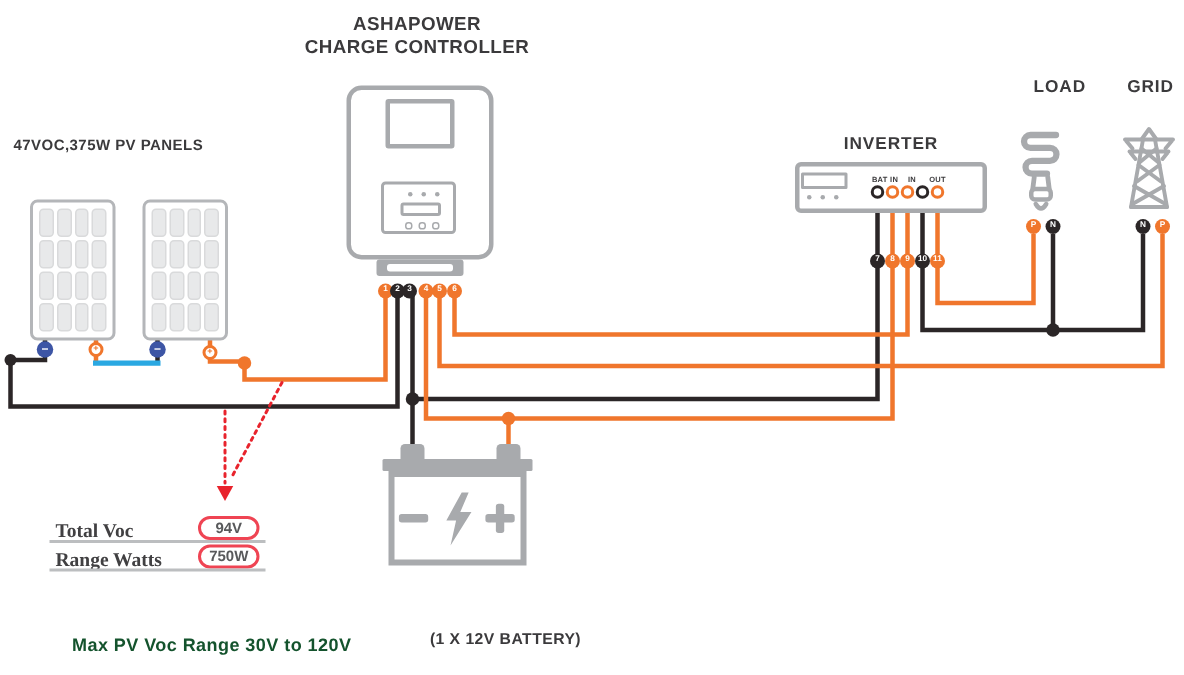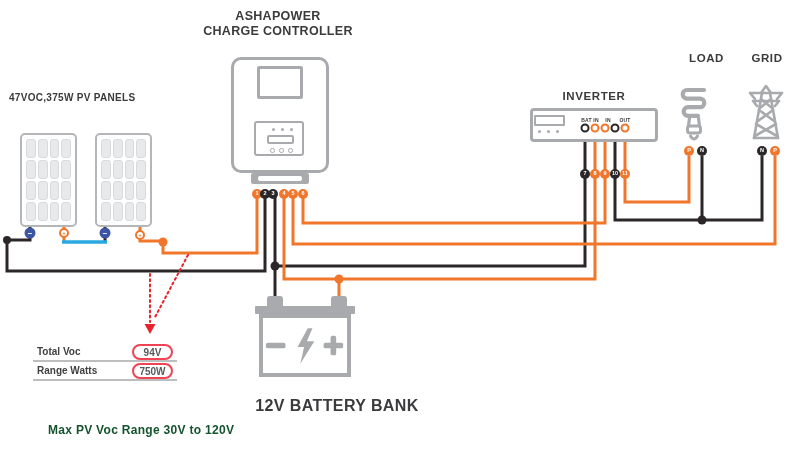--- a/index.html
+++ b/index.html
@@ -54,21 +54,21 @@
   .inv-dot { position:absolute; width:3px; height:3px; border-radius:50%; background:#a8aaad; top:130px; }
   .inv-term-label { position:absolute; top:117px; font-size:5px; font-weight:bold; color:#3b3a3c; text-align:center; letter-spacing:.2px; }
 
   
   .battery-topbar { position:absolute; left:255px; top:306px; width:100px; height:8px; background:#a8aaad; border-radius:1px; }
   .battery-post { position:absolute; top:296px; width:16px; height:11px; background:#a8aaad; border-radius:3px 3px 0 0; }
   .battery-body { position:absolute; left:259px; top:314px; width:92px; height:63px; border:4px solid #a8aaad;
                   background:#fff; display:flex; align-items:center; justify-content:center; }
 
   
-  .spec-label { position:absolute; font-size:10px; font-weight:bold; color:#414042; }
+  .spec-label { position:absolute; font-size:13px; font-weight:bold; color:#414042;font-family:Liberation Serif, serif; }
   .pill { position:absolute; width:41px; height:16px; border:2px solid #ef4453; border-radius:8px; background:#fff;
           display:flex; align-items:center; justify-content:center; font-size:10px; font-weight:bold; color:#58595b; }
   .spec-line { position:absolute; left:33px; width:144px; height:2px; background:#bcbec0; }
 
   
   .cdot { position:absolute; border-radius:50%; display:flex; align-items:center; justify-content:center;
           transform:translate(-50%,-50%); }
   .cdot.filled { width:10px; height:10px; }
   .cdot.filled span { font-size:5.5px; font-weight:bold; color:#fff; line-height:1; }
   .cdot.filled.orange { background:#f0762c; }
@@ -212,21 +212,21 @@
   <div class="battery-post" style="left:267px;"></div>
   <div class="battery-post" style="left:331px;"></div>
   <div class="battery-body">
     <svg width="80" height="40" viewBox="0 0 86 40">
       <rect x="1" y="16.5" width="21" height="6" rx="2" fill="#a8aaad"></rect>
       <polygon points="46,1 35,21 42,21 38,39 53,15 45,15 51,1" fill="#a8aaad"></polygon>
       <rect x="63" y="16.5" width="21" height="6" rx="2" fill="#a8aaad"></rect>
       <rect x="70.5" y="9" width="6" height="21" rx="2" fill="#a8aaad"></rect>
     </svg>
   </div>
-  <div class="lbl battery-title">12V BATTERY BANK</div>
+  <div class="lbl battery-subtitle">(1 X 12V BATTERY)</div>
 
   <div class="spec-label" style="left:37px; top:346px;">Total Voc</div>
   <div class="pill" style="left:132px; top:344px;">94V</div>
   <div class="spec-line" style="top:360px;"></div>
   <div class="spec-label" style="left:37px; top:365px;">Range Watts</div>
   <div class="pill" style="left:132px; top:363px;">750W</div>
   <div class="spec-line" style="top:379px;"></div>
 
   <div class="lbl warning-text">Max PV Voc Range 30V to 120V</div>
 

